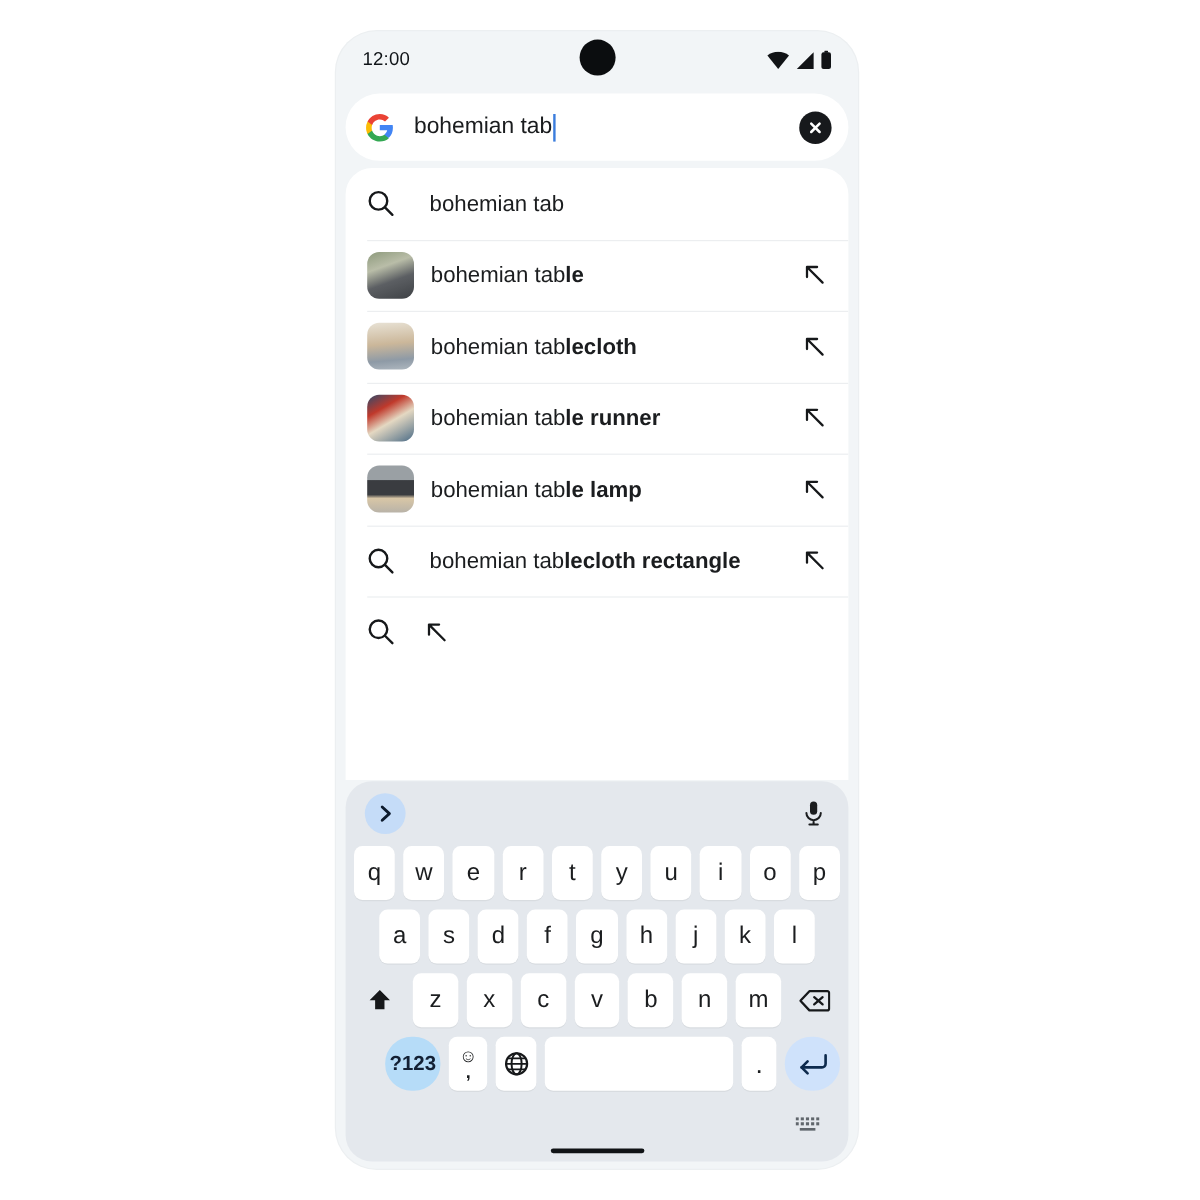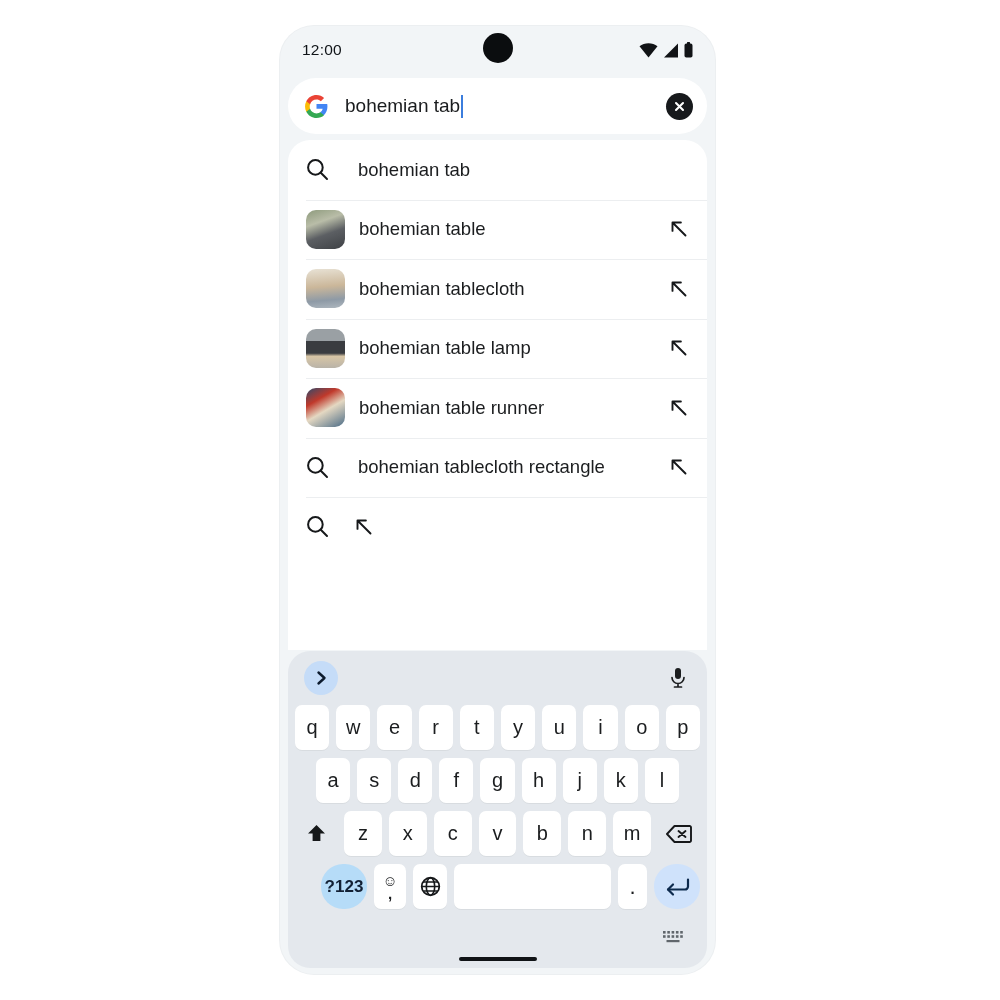--- a/index.html
+++ b/index.html
@@ -104,21 +104,21 @@
     flex: 0 0 39px;
     background: #c8ccd0;
     overflow: hidden; position: relative;
   }
   .sug-text {
     flex: 1 1 auto;
     margin-left: 14px;
     font-size: 18.5px; color: #1b1d1f;
     white-space: nowrap; overflow: hidden;
   }
-  .sug-text b { font-weight: 400; }
+  .sug-text b { font-weight: 700; }
   .sug-arrow { flex: 0 0 auto; margin-left: 10px; }
   .sug-arrow svg { display: block; }
 
   
   .keyboard {
     position: absolute;
     left: 8px; right: 8px; bottom: 6px;
     background: #e4e8ed;
     border-radius: 22px;
     padding: 0 0 4px 0;
@@ -254,31 +254,31 @@
         <div class="sug-row">
           <div class="thumb" style="background: linear-gradient(175deg, rgb(232, 226, 213) 0%, rgb(203, 183, 154) 45%, rgb(142, 154, 166) 78%, rgb(174, 183, 191) 100%);"></div>
           <span class="sug-text">bohemian tab<b>lecloth</b></span>
           <span class="sug-arrow">
             <svg width="20" height="20" viewBox="0 0 20 20">
               <path d="M16.5 16.5 3.5 3.5M3.5 3.5v8.4M3.5 3.5h8.4" fill="none" stroke="#16181a" stroke-width="1.9" stroke-linecap="round" stroke-linejoin="round"></path>
             </svg>
           </span>
         </div>
         <div class="sug-row">
+          <div class="thumb" style="background: linear-gradient(150deg, rgb(47, 74, 107) 0%, rgb(192, 57, 43) 30%, rgb(228, 216, 194) 55%, rgb(74, 107, 134) 100%);"></div>
+          <span class="sug-text">bohemian tab<b>le runner</b></span>
+          <span class="sug-arrow">
+            <svg width="20" height="20" viewBox="0 0 20 20">
+              <path d="M16.5 16.5 3.5 3.5M3.5 3.5v8.4M3.5 3.5h8.4" fill="none" stroke="#16181a" stroke-width="1.9" stroke-linecap="round" stroke-linejoin="round"></path>
+            </svg>
+          </span>
+        </div>
+        <div class="sug-row">
           <div class="thumb" style="background: linear-gradient(rgb(154, 160, 164) 0%, rgb(154, 160, 164) 30%, rgb(58, 60, 64) 32%, rgb(58, 60, 64) 62%, rgb(216, 198, 166) 70%, rgb(185, 179, 168) 100%);"></div>
           <span class="sug-text">bohemian tab<b>le lamp</b></span>
-          <span class="sug-arrow">
-            <svg width="20" height="20" viewBox="0 0 20 20">
-              <path d="M16.5 16.5 3.5 3.5M3.5 3.5v8.4M3.5 3.5h8.4" fill="none" stroke="#16181a" stroke-width="1.9" stroke-linecap="round" stroke-linejoin="round"></path>
-            </svg>
-          </span>
-        </div>
-        <div class="sug-row">
-          <div class="thumb" style="background: linear-gradient(150deg, rgb(47, 74, 107) 0%, rgb(192, 57, 43) 30%, rgb(228, 216, 194) 55%, rgb(74, 107, 134) 100%);"></div>
-          <span class="sug-text">bohemian tab<b>le runner</b></span>
           <span class="sug-arrow">
             <svg width="20" height="20" viewBox="0 0 20 20">
               <path d="M16.5 16.5 3.5 3.5M3.5 3.5v8.4M3.5 3.5h8.4" fill="none" stroke="#16181a" stroke-width="1.9" stroke-linecap="round" stroke-linejoin="round"></path>
             </svg>
           </span>
         </div>
         <div class="sug-row">
           <span class="sug-lead">
             <svg width="23" height="23" viewBox="0 0 23 23">
               <circle cx="9.4" cy="9.4" r="7.3" fill="none" stroke="#16181a" stroke-width="2"></circle>

